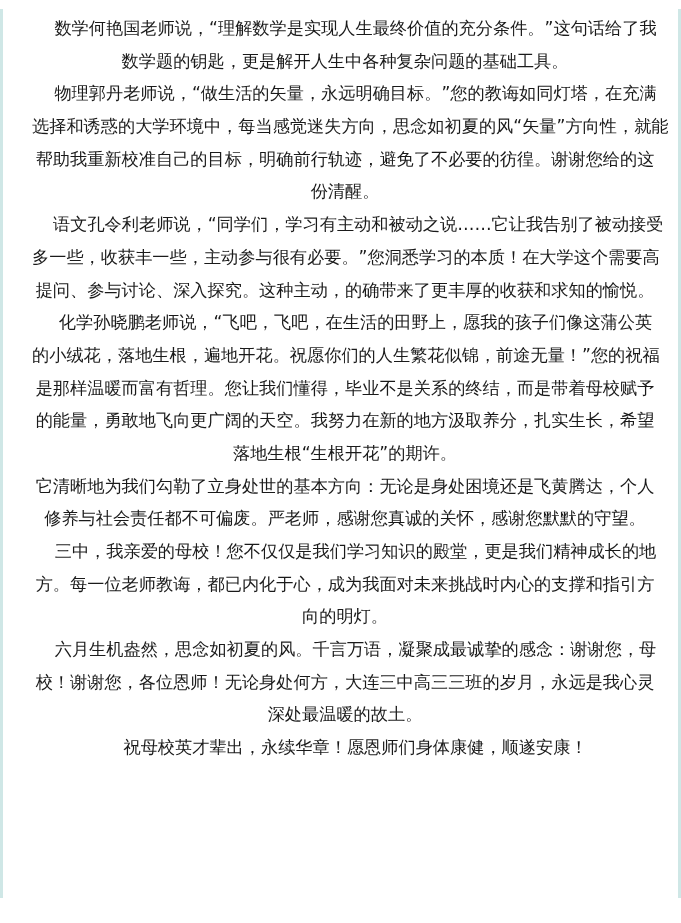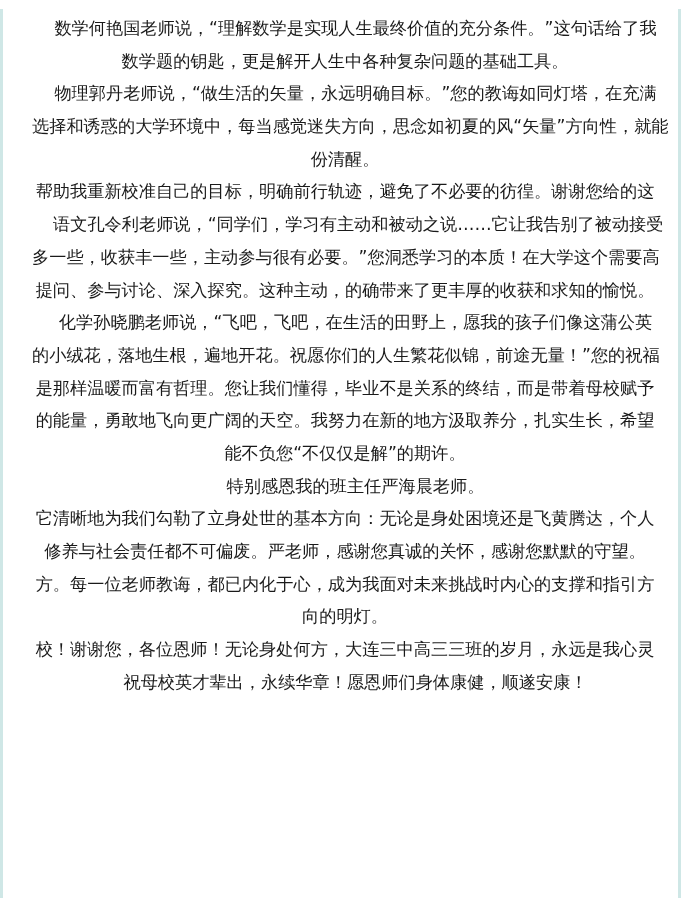--- a/index.html
+++ b/index.html
@@ -31,54 +31,54 @@
   <div class="content">
 
     <div>
       <span class="line indent">数学何艳国老师说，“理解数学是实现人生最终价值的充分条件。”这句话给了我</span>
       <span class="line">数学题的钥匙，更是解开人生中各种复杂问题的基础工具。</span>
     </div>
 
     <div>
       <span class="line indent">物理郭丹老师说，“做生活的矢量，永远明确目标。”您的教诲如同灯塔，在充满</span>
       <span class="line">选择和诱惑的大学环境中，每当感觉迷失方向，思念如初夏的风“矢量”方向性，就能</span>
+      <span class="line">帮助我重新校准自己的目标，明确前行轨迹，避免了不必要的彷徨。谢谢您给的这</span>
       <span class="line">份清醒。</span>
-      <span class="line">帮助我重新校准自己的目标，明确前行轨迹，避免了不必要的彷徨。谢谢您给的这</span>
     </div>
 
     <div>
       <span class="line indent">语文孔令利老师说，“同学们，学习有主动和被动之说……它让我告别了被动接受</span>
       <span class="line">多一些，收获丰一些，主动参与很有必要。”您洞悉学习的本质！在大学这个需要高</span>
       <span class="line">提问、参与讨论、深入探究。这种主动，的确带来了更丰厚的收获和求知的愉悦。</span>
     </div>
 
     <div>
       <span class="line indent">化学孙晓鹏老师说，“飞吧，飞吧，在生活的田野上，愿我的孩子们像这蒲公英</span>
       <span class="line">的小绒花，落地生根，遍地开花。祝愿你们的人生繁花似锦，前途无量！”您的祝福</span>
       <span class="line">是那样温暖而富有哲理。您让我们懂得，毕业不是关系的终结，而是带着母校赋予</span>
       <span class="line">的能量，勇敢地飞向更广阔的天空。我努力在新的地方汲取养分，扎实生长，希望</span>
-      <span class="line">能不负您“不仅仅是解”的期许。</span>
+      <span class="line">落地生根“生根开花”的期许。</span>
     </div>
 
-    <div>
-      <span class="line indent">特别感恩我的班主任严海晨老师。</span>
-    </div>
 
     <div>
       <span class="line">它清晰地为我们勾勒了立身处世的基本方向：无论是身处困境还是飞黄腾达，个人</span>
       <span class="line">修养与社会责任都不可偏废。严老师，感谢您真诚的关怀，感谢您默默的守望。</span>
     </div>
 
     <div>
+      <span class="line indent">三中，我亲爱的母校！您不仅仅是我们学习知识的殿堂，更是我们精神成长的地</span>
       <span class="line">方。每一位老师教诲，都已内化于心，成为我面对未来挑战时内心的支撑和指引方</span>
       <span class="line">向的明灯。</span>
     </div>
 
     <div>
+      <span class="line indent">六月生机盎然，思念如初夏的风。千言万语，凝聚成最诚挚的感念：谢谢您，母</span>
       <span class="line">校！谢谢您，各位恩师！无论身处何方，大连三中高三三班的岁月，永远是我心灵</span>
+      <span class="line">深处最温暖的故土。</span>
     </div>
 
     <div>
       <span class="line indent">祝母校英才辈出，永续华章！愿恩师们身体康健，顺遂安康！</span>
     </div>
 
   </div>
 </div>
 
 </body></html>

